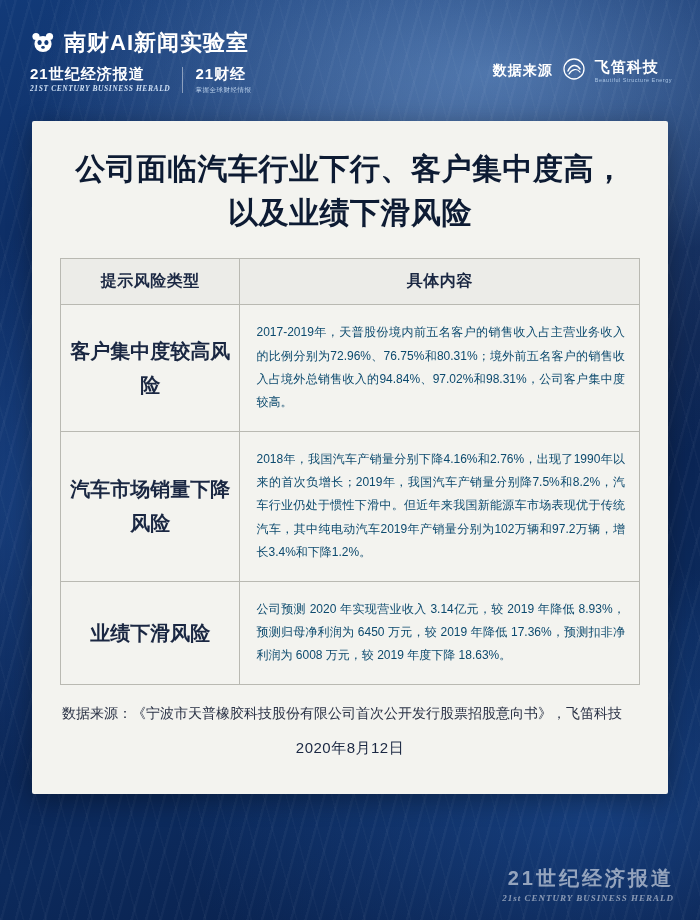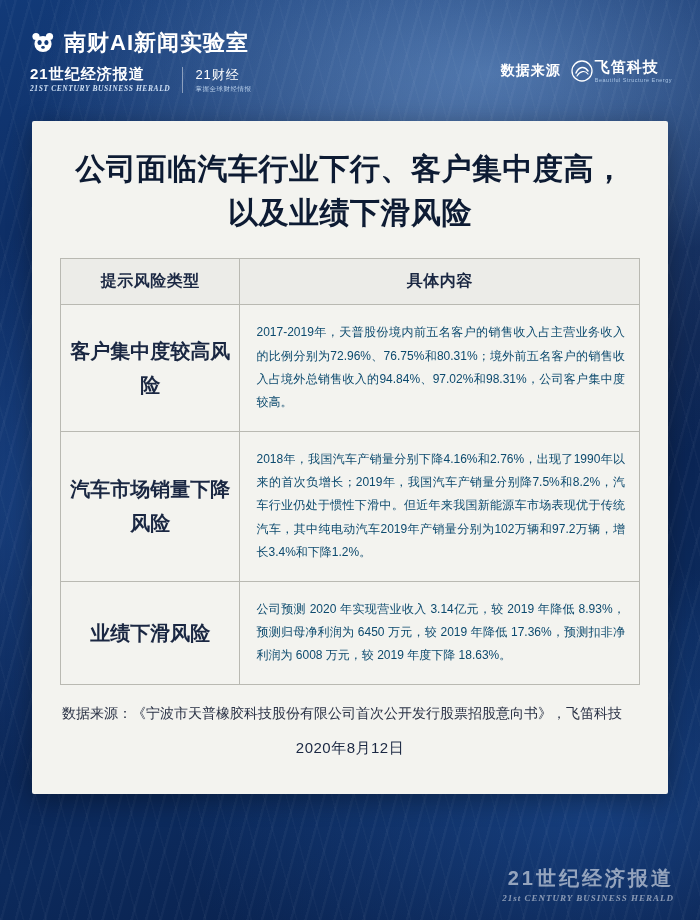--- a/index.html
+++ b/index.html
@@ -58,26 +58,26 @@
   .herald { display: flex; flex-direction: column; line-height: 1.1; }
   .herald-cn {
     color: #ffffff; font-size: 15px; font-weight: bold; letter-spacing: 1px;
   }
   .herald-en {
     color: #cfe0f5; font-size: 7.5px; letter-spacing: 0.6px; margin-top: 2px;
     font-family: "Liberation Serif", serif; font-style: italic; font-weight: bold;
   }
   .vdivide { width: 1px; height: 26px; background: rgba(255,255,255,0.45); }
   .finance { display: flex; flex-direction: column; line-height: 1.1; }
-  .finance-cn { color: #ffffff; font-size: 13px; font-weight: normal; letter-spacing: 1px; }
+  .finance-cn { color: #ffffff; font-size: 15px; font-weight: bold; letter-spacing: 1px; }
   .finance-sub { color: #bcd2ec; font-size: 6.5px; letter-spacing: 0.5px; margin-top: 3px; }
 
   .source { display: flex; align-items: center; gap: 10px; padding-top: 28px; }
   .source-label { color: #ffffff; font-size: 14px; font-weight: bold; letter-spacing: 1px; }
-  .source-logo { display: flex; align-items: center; gap: 2px; }
+  .source-logo { display: flex; align-items: flex-start; gap: 10px; }
   .source-logo-mark { width: 22px; height: 22px; }
   .source-names { display: flex; flex-direction: column; line-height: 1.15; }
   .source-cn { color: #ffffff; font-size: 15px; font-weight: bold; letter-spacing: 1px; }
   .source-en { color: #a9c4e4; font-size: 5.5px; letter-spacing: 0.5px; margin-top: 2px; }
 
   
   .card {
     position: relative; z-index: 3;
     margin: 28px 32px 0 32px;
     background: #f3f3ef;

